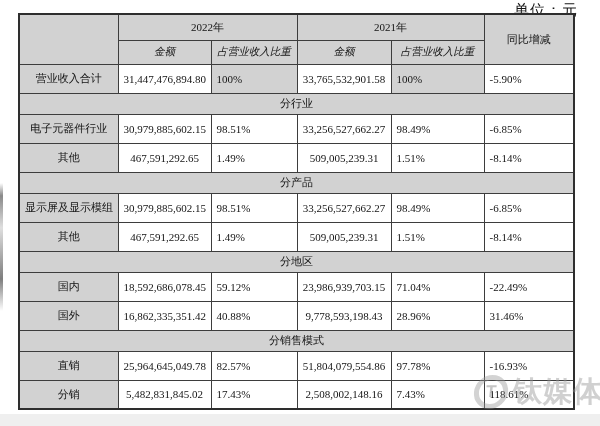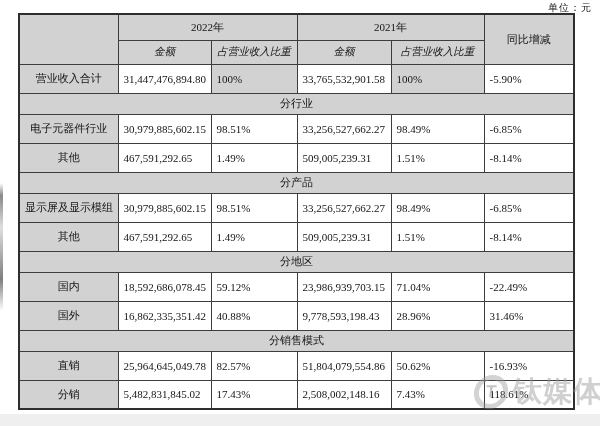--- a/index.html
+++ b/index.html
@@ -2,34 +2,34 @@
 <html><head>
 <meta charset="utf-8">
 <style>
   html,body{margin:0;padding:0;}
   .page{
     position:relative;width:600px;height:426px;background:#ffffff;
     font-family:"Liberation Serif","DejaVu Serif",serif;color:#141414;
     overflow:hidden;
   }
   .unit-label{
-    position:absolute;top:1px;right:8px;font-size:10px;letter-spacing:1px;
+    position:absolute;top:1px;right:22px;font-size:15px;letter-spacing:1px;
   }
   table.rev{
     position:absolute;left:18px;top:13px;width:555px;
     border-collapse:collapse;table-layout:fixed;
     border:2px solid #2e2e2e;
   }
   table.rev td{
     border:1px solid #3d3d3d;font-size:11px;padding:0 5px;
     overflow:hidden;white-space:nowrap;vertical-align:middle;
   }
   .gray{background:#d2d2d2;margin-top:24px;}
   .white{background:#ffffff;}
-  .num{text-align:left;font-size:10px;margin-top:16px;}
+  .num{text-align:center;font-size:10px;margin-top:16px;}
   .pct{text-align:left;font-size:10.5px;}
   .lbl{text-align:center;padding-left:7px;}
   .ctr{text-align:center;}
   tr.h1{height:26px;}
   tr.h1 td{font-size:11px;}
   tr.h2{height:24px;font-style:italic;}
   tr.h2 td{font-size:10.5px;}
   tr.secrow{height:21px;}
   tr.datarow{height:29px;}
   
@@ -159,21 +159,21 @@
       </tr>
 
       <tr class="secrow">
         <td class="gray ctr" colspan="6">分销售模式</td>
       </tr>
       <tr class="datarow">
         <td class="gray lbl">直销</td>
         <td class="white num">25,964,645,049.78</td>
         <td class="white pct">82.57%</td>
         <td class="white num">51,804,079,554.86</td>
-        <td class="white pct">50.62%</td>
+        <td class="white pct">97.78%</td>
         <td class="white pct">-16.93%</td>
       </tr>
       <tr class="datarow">
         <td class="gray lbl">分销</td>
         <td class="white num">5,482,831,845.02</td>
         <td class="white pct">17.43%</td>
         <td class="white num">2,508,002,148.16</td>
         <td class="white pct">7.43%</td>
         <td class="white pct">118.61%</td>
       </tr>

